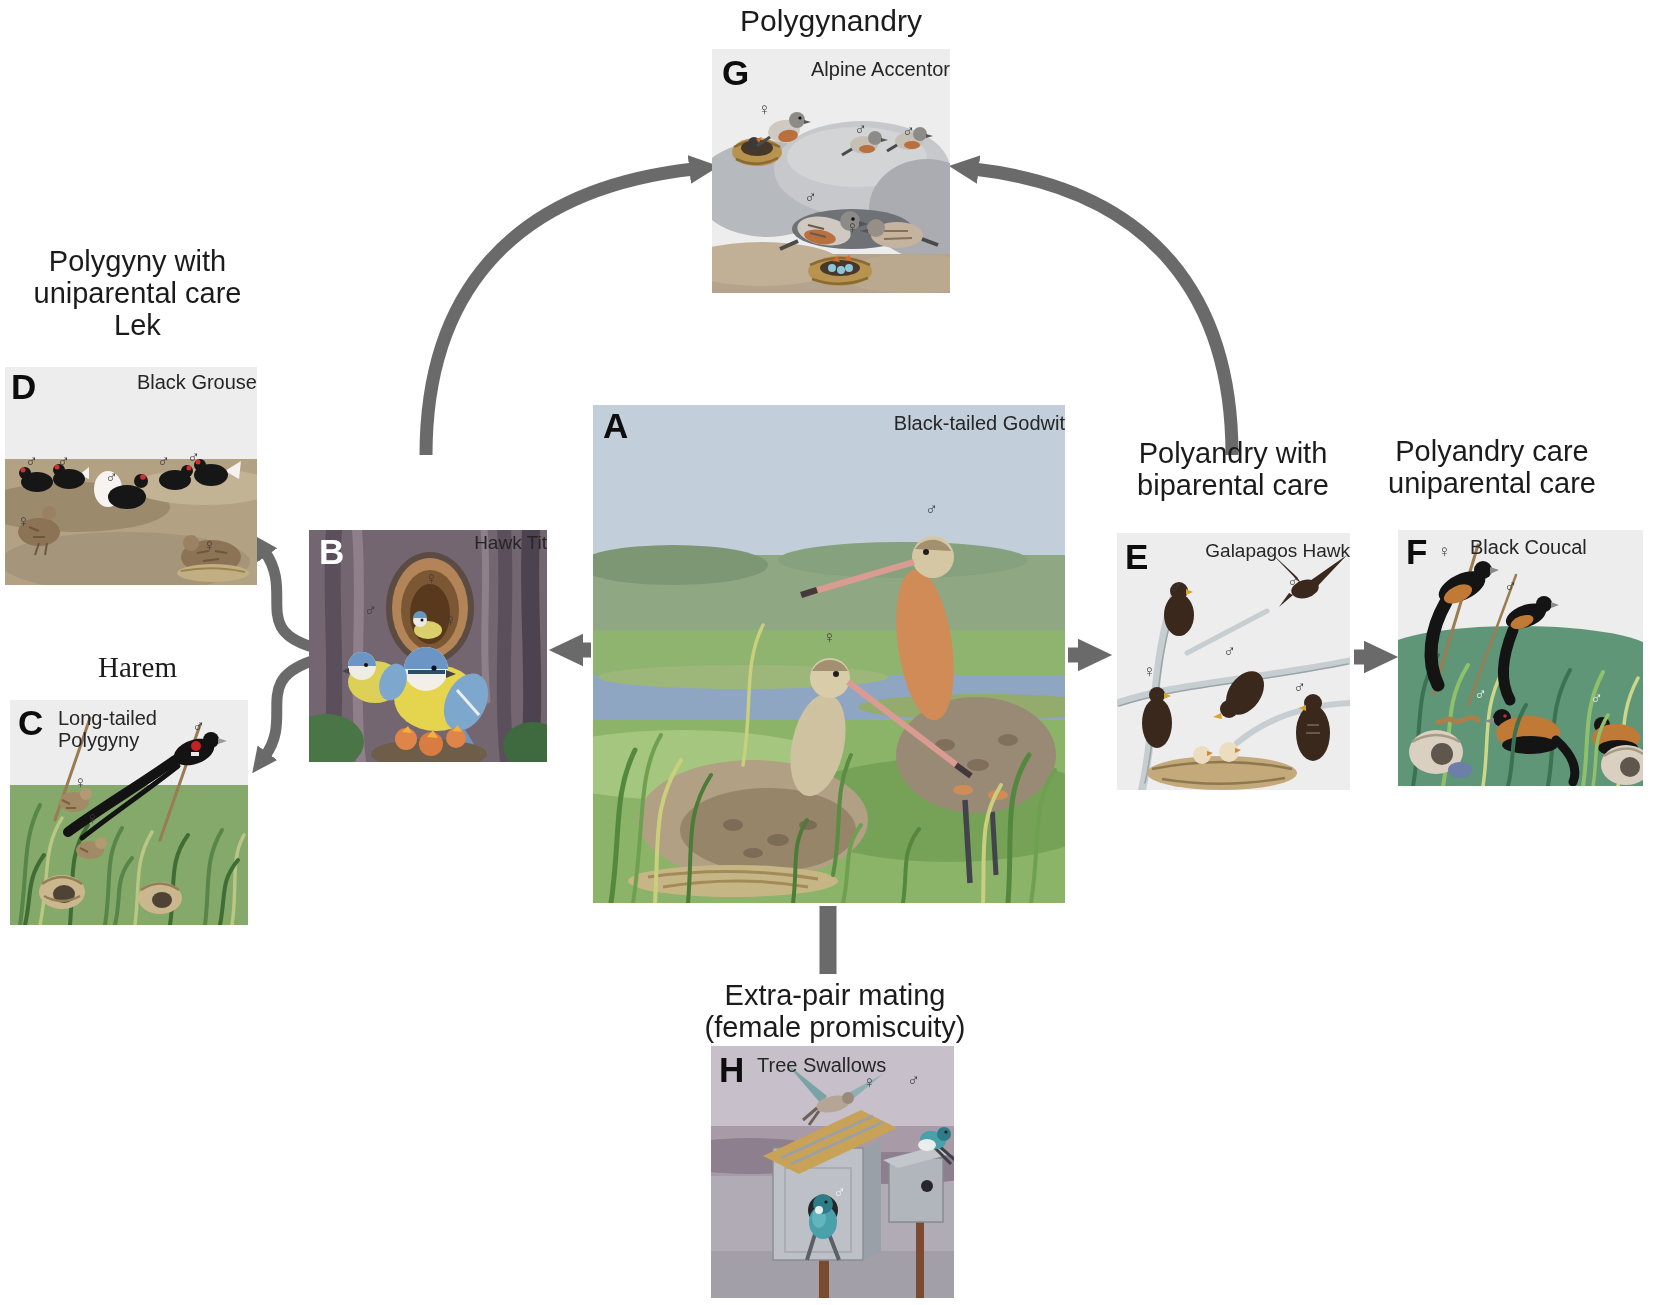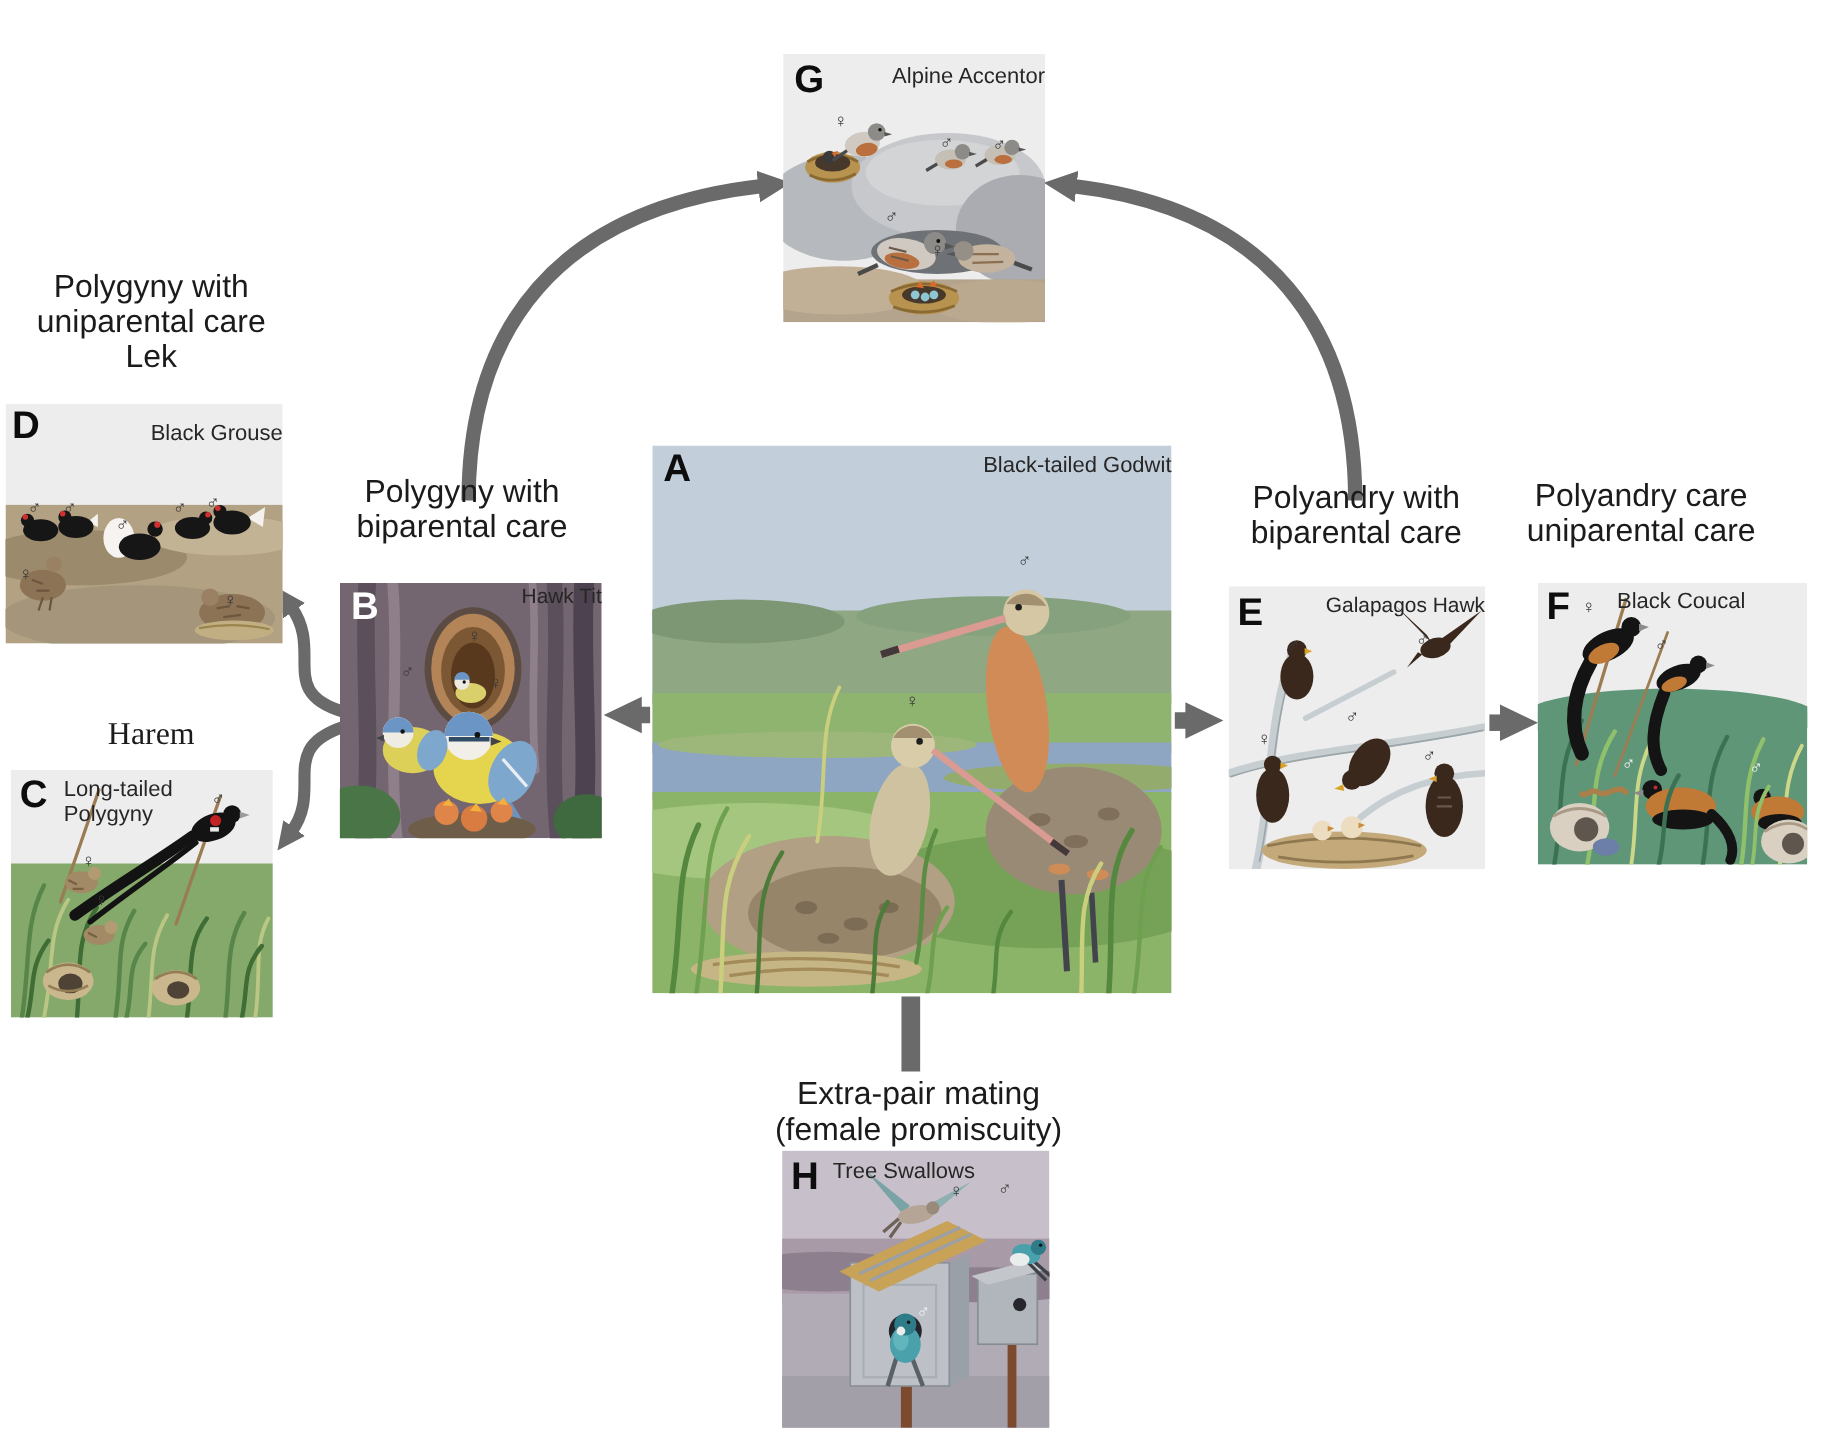--- a/index.html
+++ b/index.html
@@ -33,24 +33,24 @@
       <path d="M 1232 455 C 1232 300 1155 190 974 169" stroke-width="13" marker-end="url(#ah)"></path>
       <path d="M 591 650 L 578 650" stroke-width="15" marker-end="url(#ah)"></path>
       <path d="M 1068 655 L 1083 655" stroke-width="15" marker-end="url(#ah)"></path>
       <path d="M 1354 657 L 1369 657" stroke-width="15" marker-end="url(#ah)"></path>
       <path d="M 828 906 L 828 974" stroke-width="17"></path>
       <path d="M 312 647 C 252 629 294 593 265 552" stroke-width="11" marker-end="url(#ah)"></path>
       <path d="M 312 661 C 252 681 294 717 265 756" stroke-width="11" marker-end="url(#ah)"></path>
     </g>
   </svg>
 
+  <div class="heading" style="left:631px;top:4px;width:400px;font-size:30px;">Polygynandry</div>
   <div class="heading" style="left:10px;top:246px;width:255px;">Polygyny with uniparental care</div>
   <div class="heading" style="left:10px;top:310px;width:255px;">Lek</div>
   <div class="heading" style="left:10px;top:652px;width:255px;font-family:Liberation Serif, serif;">Harem</div>
-  <div class="heading" style="left:295px;top:432px;width:250px;">Polygyny with biparental care</div>
   <div class="heading" style="left:1108px;top:438px;width:250px;">Polyandry with biparental care</div>
   <div class="heading" style="left:1347px;top:436px;width:290px;">Polyandry care uniparental care</div>
   <div class="heading" style="left:635px;top:980px;width:400px;">
     <div>Extra-pair mating</div>
     <div>(female promiscuity)</div>
   </div>
 
   <div class="panel" style="left:593px;top:405px;width:472px;height:498px;">
     <svg viewBox="0 0 472 498" preserveAspectRatio="none">
       <rect width="472" height="498" fill="#c3cedb"></rect>
@@ -253,21 +253,21 @@
       <ellipse cx="34" cy="165" rx="21" ry="14" fill="#8d7356"></ellipse>
       <circle cx="44" cy="146" r="7" fill="#9b8163"></circle>
       <path d="M 24 160 L 34 164 M 28 170 L 40 170 M 34 176 L 30 188 M 42 176 L 40 188" stroke="#6b563e" stroke-width="2" fill="none"></path>
       <ellipse cx="206" cy="190" rx="30" ry="17" fill="#8d7356"></ellipse>
       <circle cx="186" cy="176" r="8" fill="#9b8163"></circle>
       <path d="M 192 186 L 204 184 M 198 194 L 214 192 M 210 184 L 222 186" stroke="#6b563e" stroke-width="2" fill="none"></path>
       <ellipse cx="208" cy="206" rx="36" ry="9" fill="#c2ae83"></ellipse>
       <path d="M 176 204 Q 208 198 240 205" stroke="#9a854f" stroke-width="2" fill="none"></path>
     </svg>
     <span class="letter" style="left:6px;top:2px;">D</span>
-    <span class="species center" style="top:17px;">Black Grouse</span>
+    <span class="species center" style="top:5px;">Black Grouse</span>
     <span class="sym" style="left:20px;top:86px;">♂</span>
     <span class="sym" style="left:52px;top:86px;">♂</span>
     <span class="sym" style="left:100px;top:102px;">♂</span>
     <span class="sym" style="left:152px;top:86px;">♂</span>
     <span class="sym" style="left:182px;top:82px;">♂</span>
     <span class="sym" style="left:12px;top:146px;">♀</span>
     <span class="sym" style="left:198px;top:170px;">♀</span>
   </div>
 
   <div class="panel" style="left:1117px;top:533px;width:233px;height:257px;">

